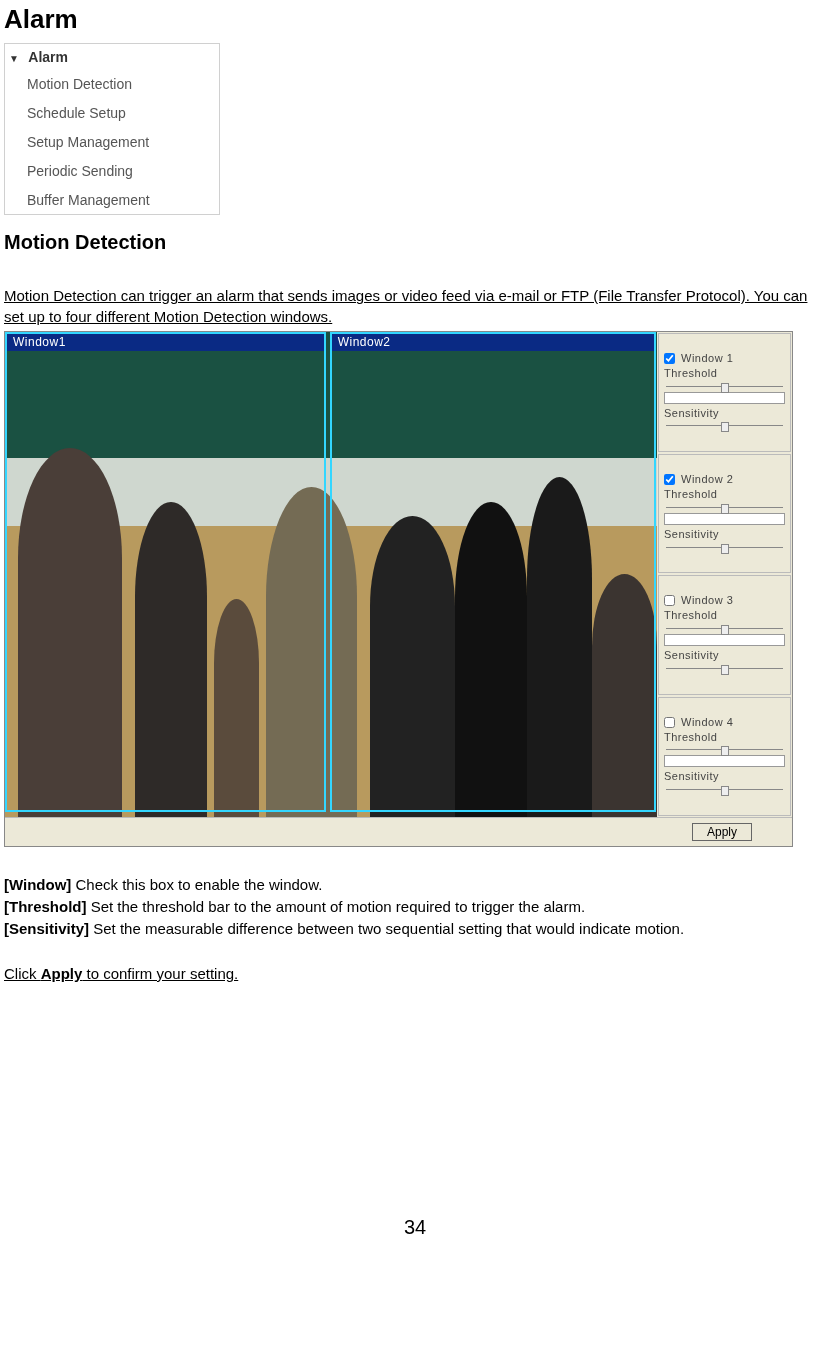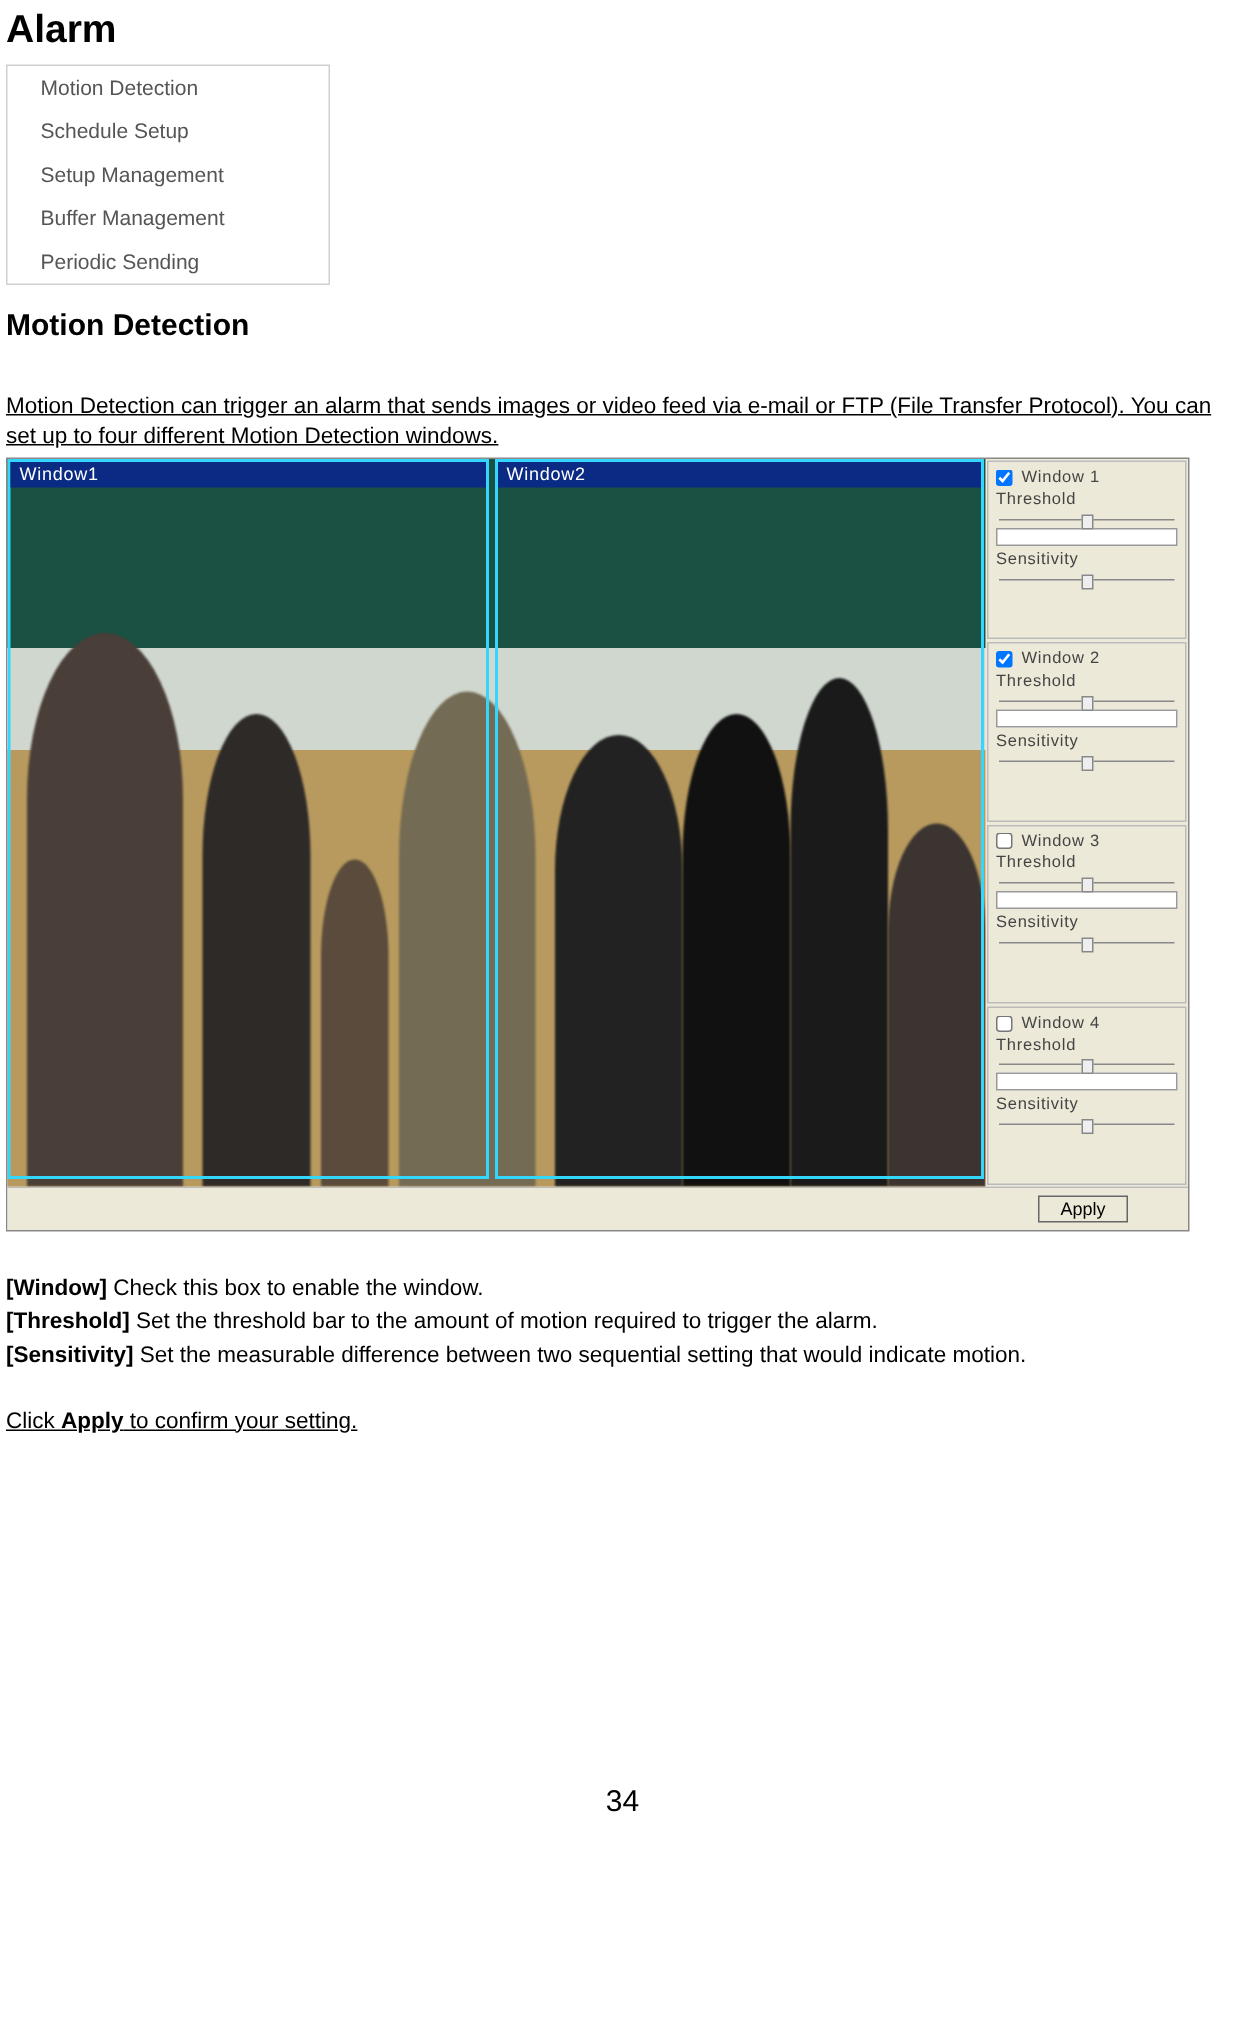--- a/index.html
+++ b/index.html
@@ -113,21 +113,21 @@
   .md-controls {
     width: 135px;
     background: #ece9d8;
     display: flex;
     flex-direction: column;
   }
   .ctl-group {
     flex: 1;
     border: 1px solid #bbb;
     margin: 1px;
-    padding: 3px 5px 2px 5px;
+    padding: 17px 5px 2px 5px;
     font-size: 11px;
     color:#333;
     line-height: 1.35;
     filter: blur(0.3px);
   }
   .ctl-row { display:flex; align-items:center; gap:3px; }
   .ctl-row input[type=checkbox]{ width:11px; height:11px; margin:0 3px 0 0; }
   .slider-line {
     position: relative;
     height: 8px;
@@ -174,25 +174,29 @@
     margin-top: 230px;
     margin-bottom: 10px;
   }
 </style>
 </head>
 <body>
 
 <h1>Alarm</h1>
 
 <div class="menu-box">
+  <div class="menu-header">
+    <span class="tri">▼</span>
+    <span>Alarm</span>
+  </div>
   <div class="menu-item">Motion Detection</div>
   <div class="menu-item">Schedule Setup</div>
   <div class="menu-item">Setup Management</div>
+  <div class="menu-item">Periodic Sending</div>
   <div class="menu-item">Buffer Management</div>
-  <div class="menu-item">Periodic Sending</div>
 </div>
 
 <h2>Motion Detection</h2>
 
 <p style="margin-top:30px;">Motion Detection can trigger an alarm that sends images or video feed via e-mail or FTP (File Transfer Protocol). You can set up to four different Motion Detection windows.</p>
 
 <div class="md-shot">
   <div class="md-main">
     <div class="md-video">
       <div class="person p1"></div>

